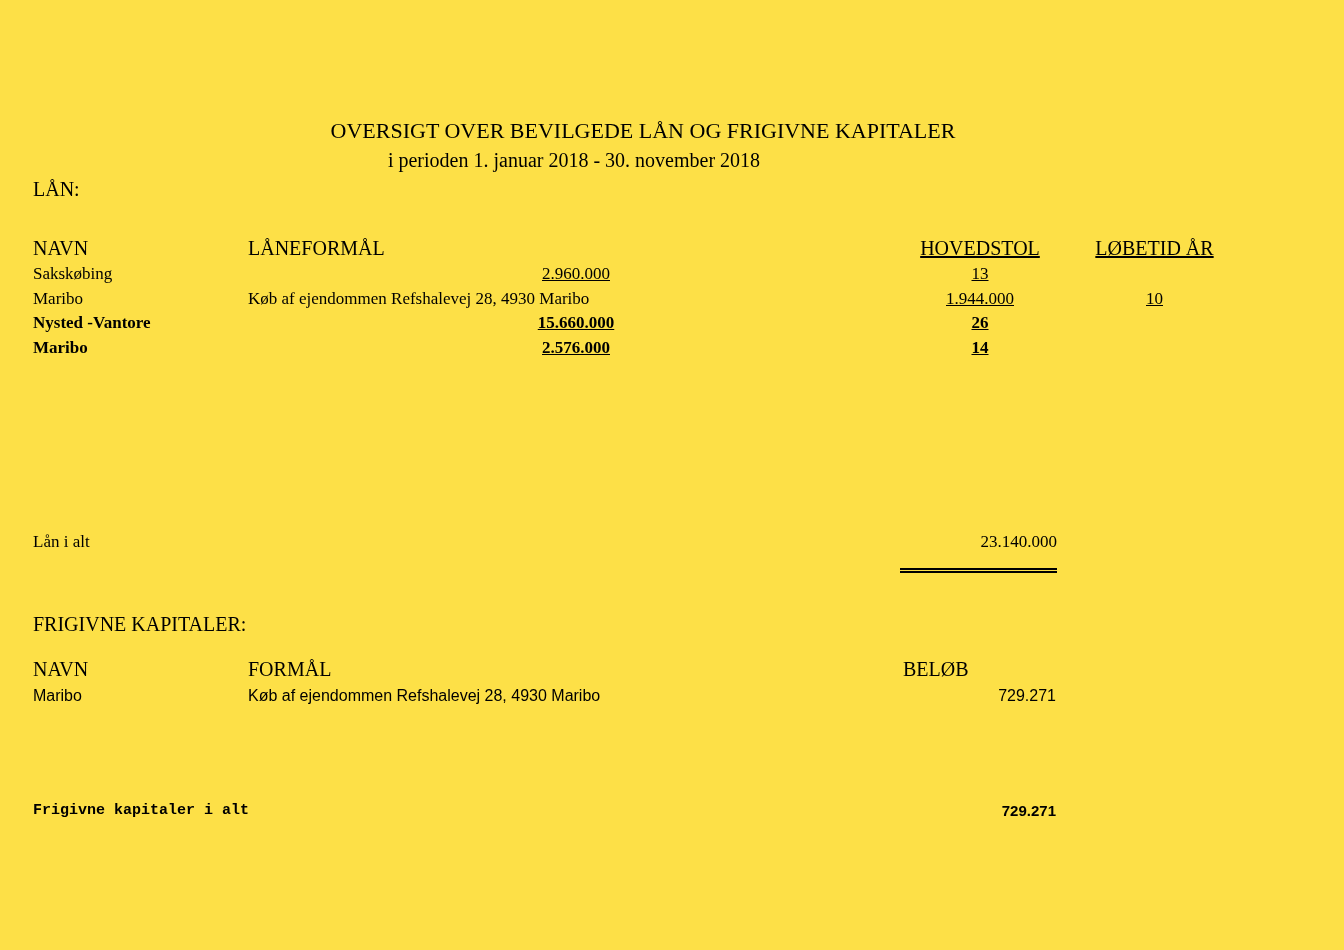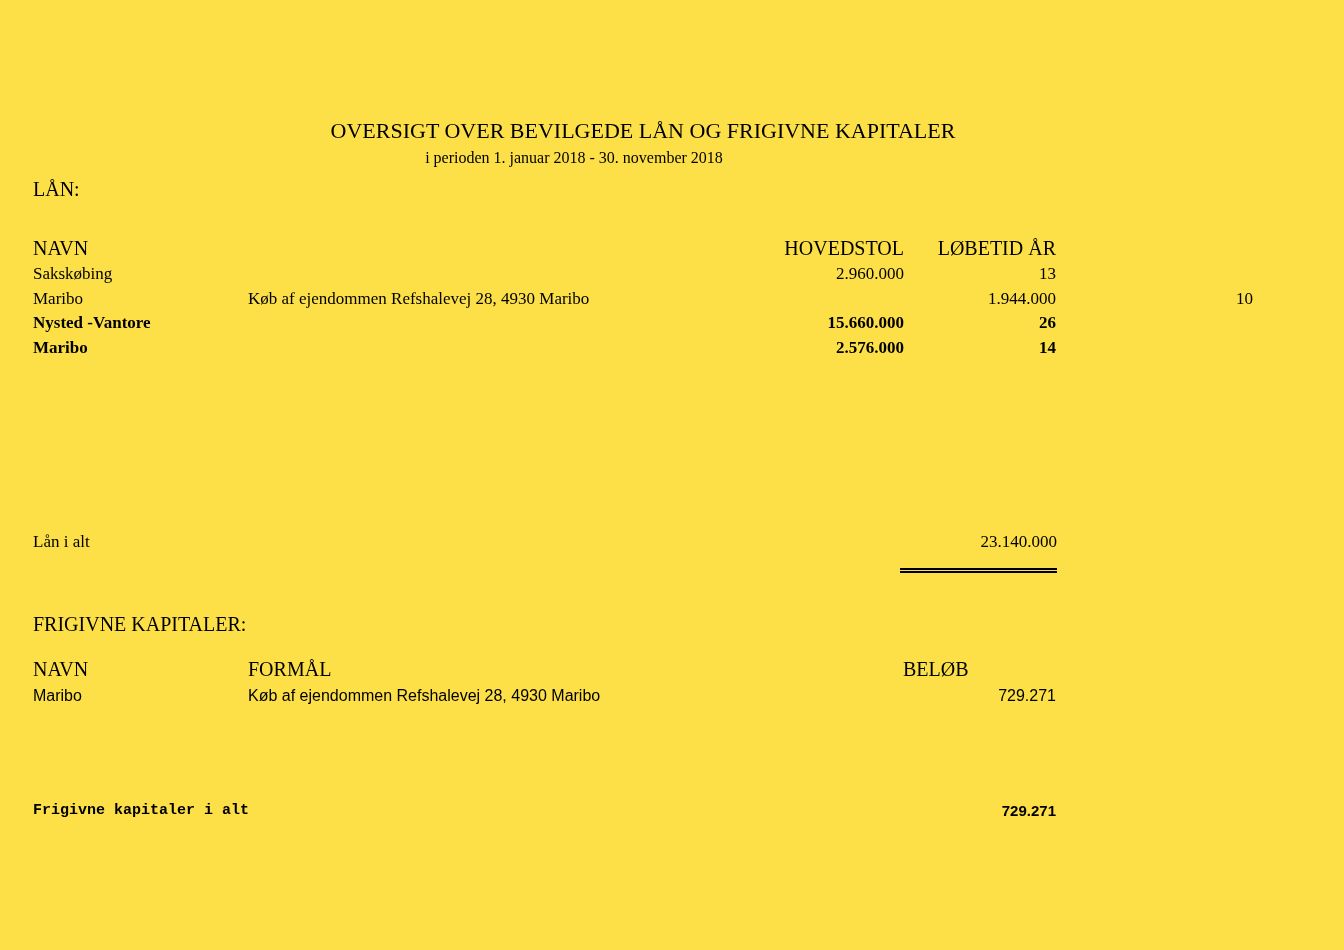--- a/index.html
+++ b/index.html
@@ -16,39 +16,39 @@
 
   .doc-title {
     top: 120px; left: 0; width: 1286px;
     text-align: center;
     font-size: 22px; line-height: 1;
     white-space: nowrap;
   }
   .doc-subtitle {
     top: 150px; left: 0; width: 1148px;
     text-align: center;
-    font-size: 16px; line-height: 1;
+    font-size: 20px; line-height: 1;
     white-space: nowrap;
   }
   .section-heading {
     font-size: 20px; line-height: 1;
     white-space: nowrap;
   }
   .lan-heading { top: 179px; left: 33px; text-align: right; }
   .frigivne-heading { top: 614px; left: 33px; }
 
   
   .loans-table { top: 235px; left: 33px; width: 1220px; }
   .loans-row {
     display: grid;
     grid-template-columns: 215px 656px 152px 197px;
   }
   .loans-header { font-size: 20px; line-height: 27px; }
   .loans-data  { font-size: 17px; line-height: 24.7px; }
-  .loans-row .col-principal, .loans-row .col-term { text-align: right; }
+  .loans-row .col-principal, .loans-row .col-term { text-align: center; text-decoration: underline; }
   .cell { white-space: nowrap; overflow: visible; }
   .bold-row { font-weight: bold; }
 
   
   .lan-total-label { top: 533px; left: 33px; font-size: 17px; line-height: 17px; white-space: nowrap; }
   .lan-total-value {
     top: 533px; left: 900px; width: 157px;
     font-size: 17px; line-height: 17px;
     text-align: right; white-space: nowrap;
     border-bottom: 5px double #000000;
@@ -88,20 +88,21 @@
 <div class="page">
 
   <div class="abs doc-title">OVERSIGT OVER BEVILGEDE LÅN OG FRIGIVNE KAPITALER</div>
   <div class="abs doc-subtitle">i perioden 1. januar 2018 - 30. november 2018</div>
 
   <div class="abs section-heading lan-heading">LÅN:</div>
 
   <div class="abs loans-table">
     <div class="loans-row loans-header">
       <div class="cell col-name">NAVN</div>
+      <div class="cell col-purpose">LÅNEFORMÅL</div>
       <div class="cell col-principal">HOVEDSTOL</div>
       <div class="cell col-term">LØBETID ÅR</div>
     </div>
     <div class="loans-row loans-data">
       <div class="cell col-name">Sakskøbing</div>
       <div class="cell col-principal">2.960.000</div>
       <div class="cell col-term">13</div>
     </div>
     <div class="loans-row loans-data">
       <div class="cell col-name">Maribo</div>

